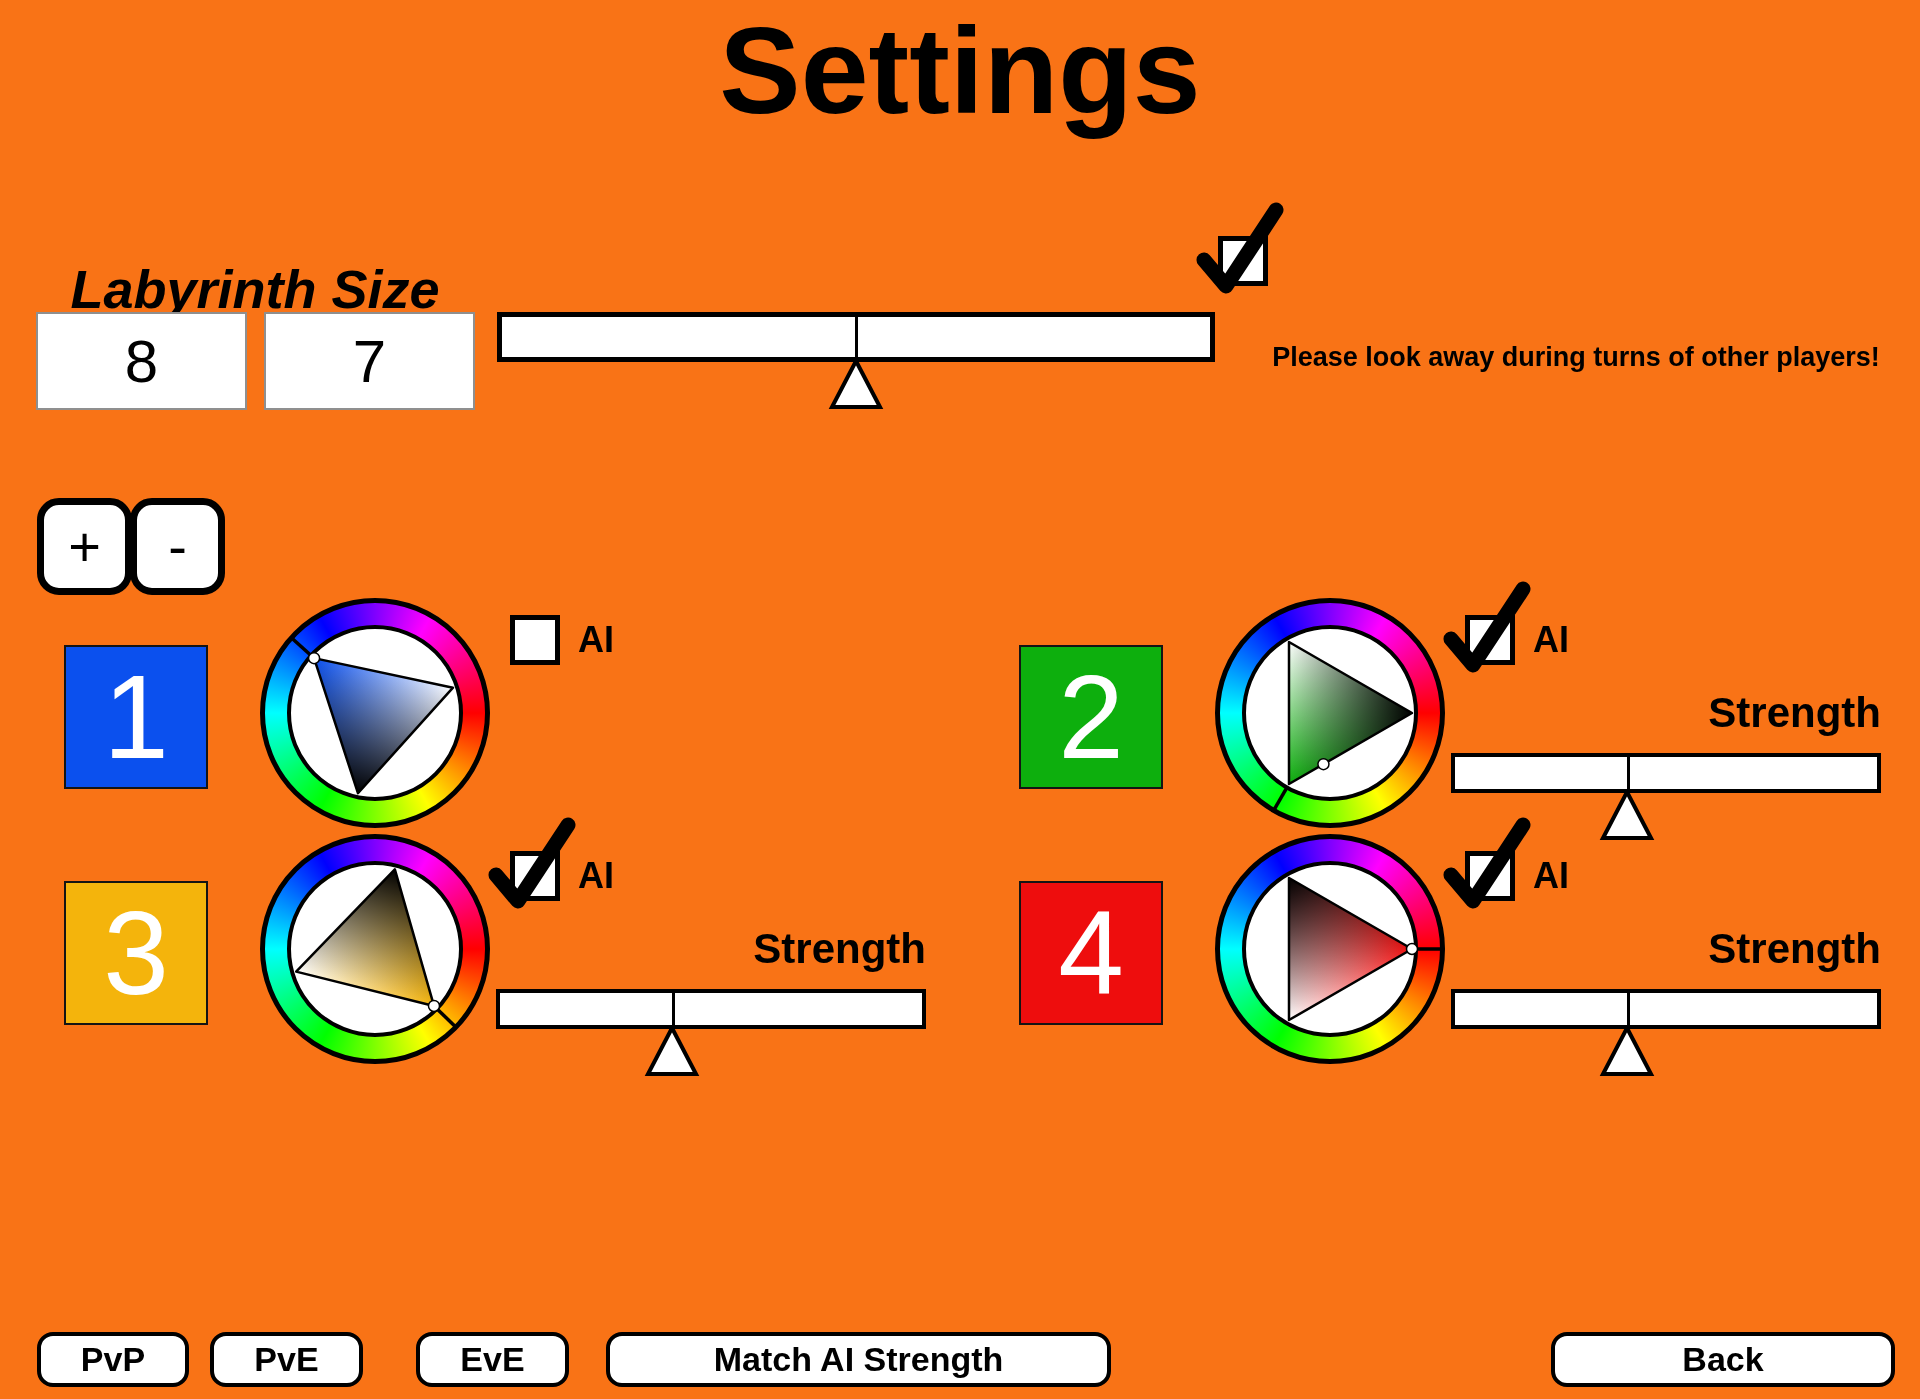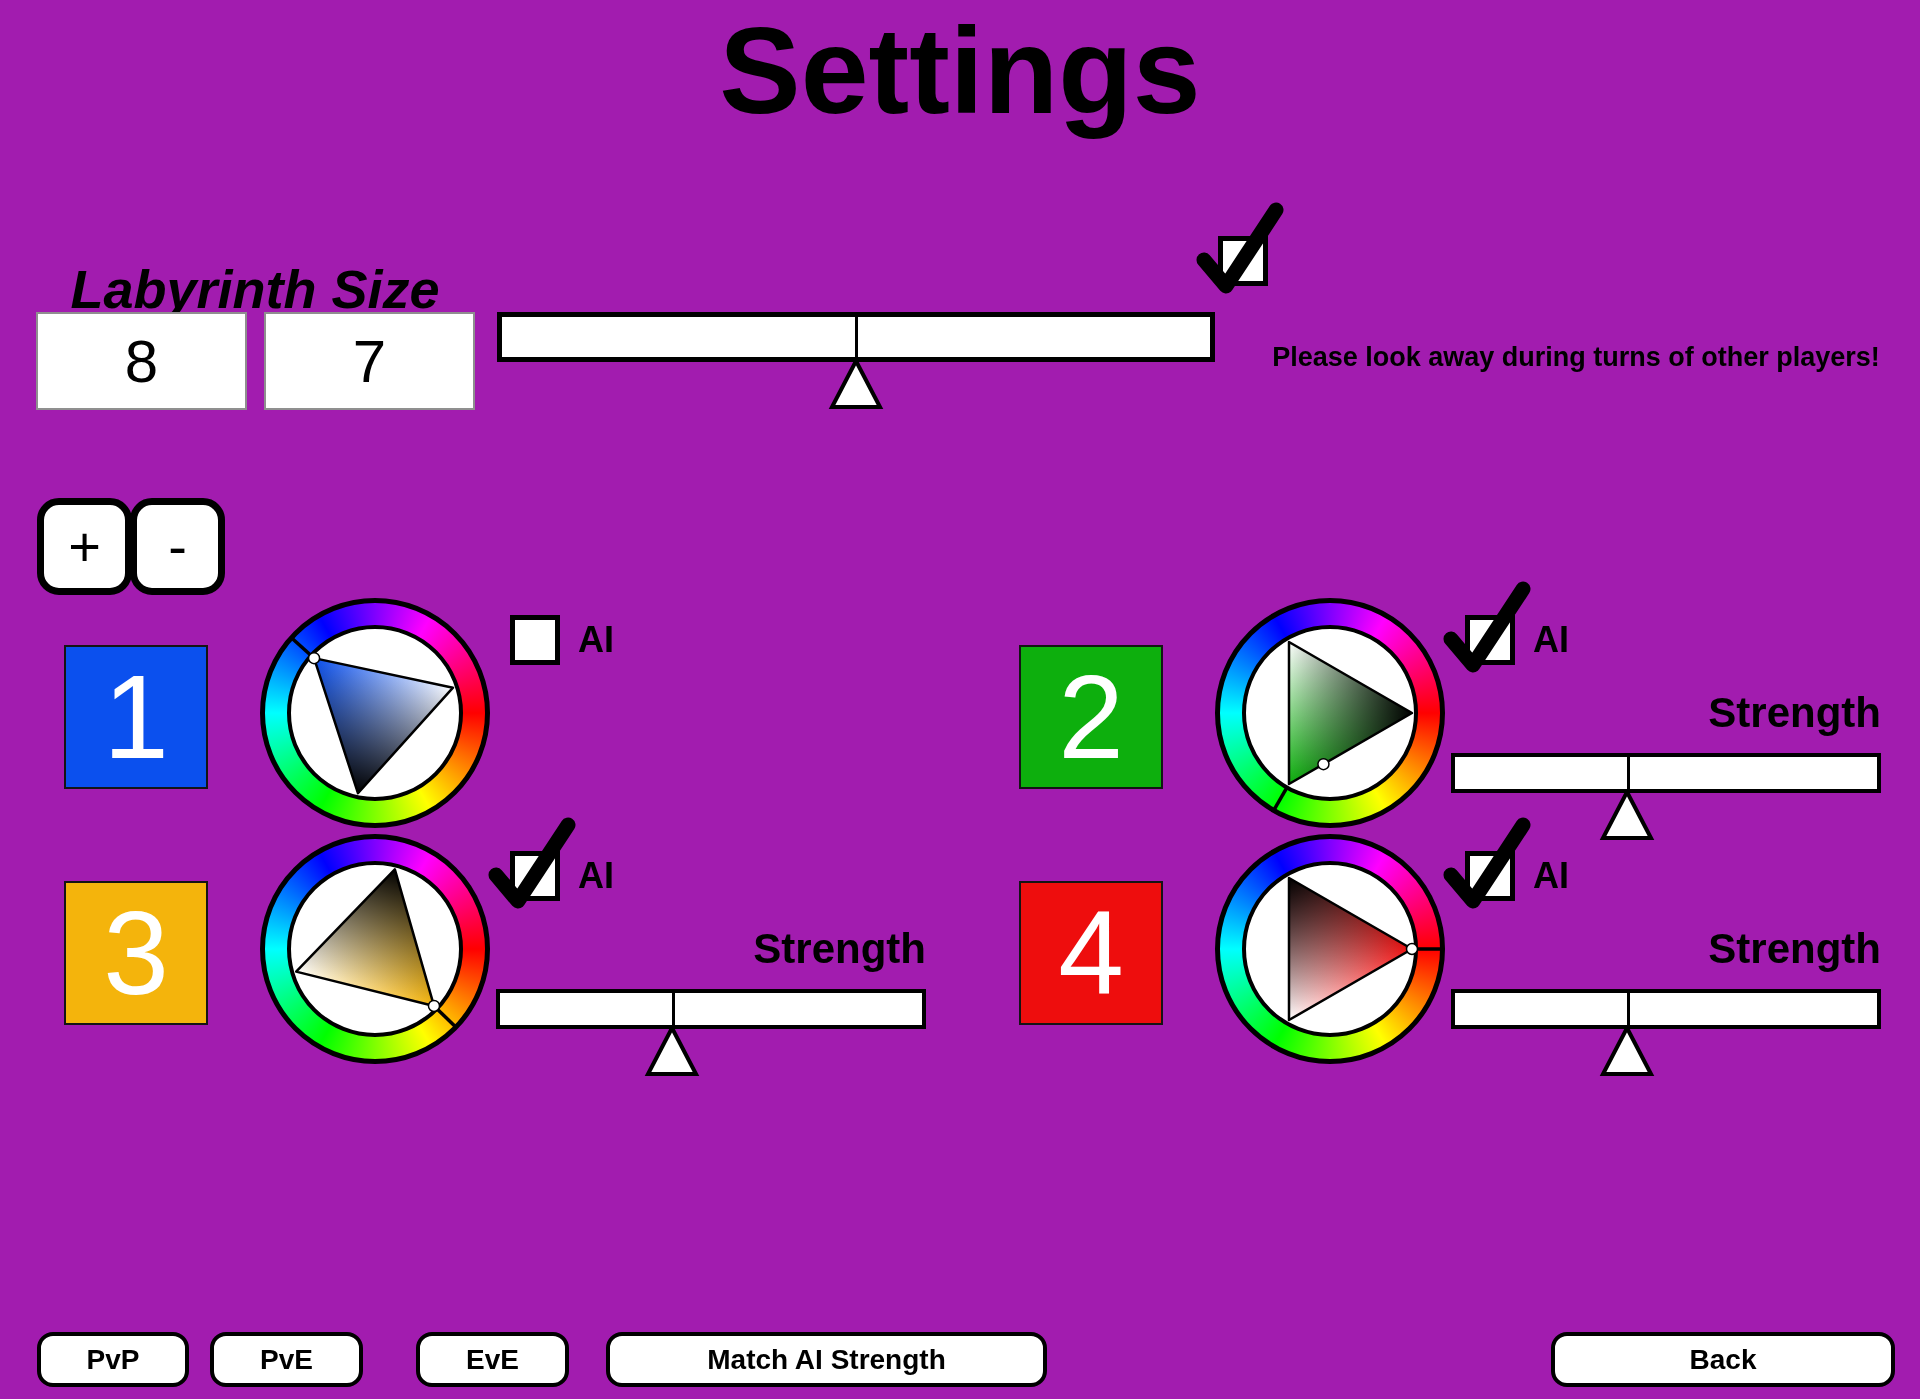--- a/index.html
+++ b/index.html
@@ -1,16 +1,16 @@
 <!DOCTYPE html>
 <html><head>
 <meta charset="utf-8">
 <style>
   html,body{margin:0;padding:0;background:#fff;}
-  .screen{position:relative;width:1920px;height:1399px;background:#a21caf;overflow:hidden;
+  .screen{position:relative;width:1920px;height:1399px;background:#f97316;overflow:hidden;
           font-family:"Liberation Sans",sans-serif;color:#000;}
   .title{position:absolute;left:0;top:6px;width:100%;text-align:center;
          font-size:122px;font-weight:600;line-height:130px;}
   .lab-label{position:absolute;left:30px;top:258px;width:450px;text-align:center;
              font-size:54px;font-weight:600;font-style:italic;}
   .size-box{position:absolute;top:312px;width:211px;height:98px;border:2px solid #8f8f8f;
             box-sizing:border-box;display:flex;align-items:center;justify-content:center;
             font-size:60px;font-weight:400;background:#fff;}
   #size-w{left:36px;} #size-h{left:264px;}
   .wall-label{position:absolute;left:496px;top:242px;width:720px;text-align:center;
@@ -43,23 +43,23 @@
   .strength-label{position:absolute;left:432px;top:44px;width:430px;text-align:right;
                   font-size:42px;font-weight:600;}
   .strength-slider{position:absolute;left:432px;top:108px;width:430px;height:40px;
                    border:4px solid #000;box-sizing:border-box;background:#fff;}
   .player .slider-handle{top:144px;}
   .check-overlay{position:absolute;width:100px;height:100px;pointer-events:none;}
   .player .check-overlay{left:420px;top:-66px;}
   #preview-check{left:1192px;top:200px;}
   .fbtn{position:absolute;top:1332px;height:55px;border:4px solid #000;border-radius:16px;
         background:#fff;box-sizing:border-box;display:flex;align-items:center;justify-content:center;
-        font-size:28px;font-weight:600;}
+        font-size:34px;font-weight:600;}
   #btn-pvp{left:37px;width:152px;} #btn-pve{left:210px;width:153px;} #btn-eve{left:416px;width:153px;}
-  #btn-match{left:606px;width:441px;} #btn-back{left:1551px;width:344px;}
+  #btn-match{left:606px;width:505px;} #btn-back{left:1551px;width:344px;}
 </style>
 </head>
 <body>
 
 <div class="screen">
 
   <div class="title">Settings</div>
 
   <div class="lab-label">Labyrinth Size</div>
   <div class="size-box" id="size-w">8</div>

